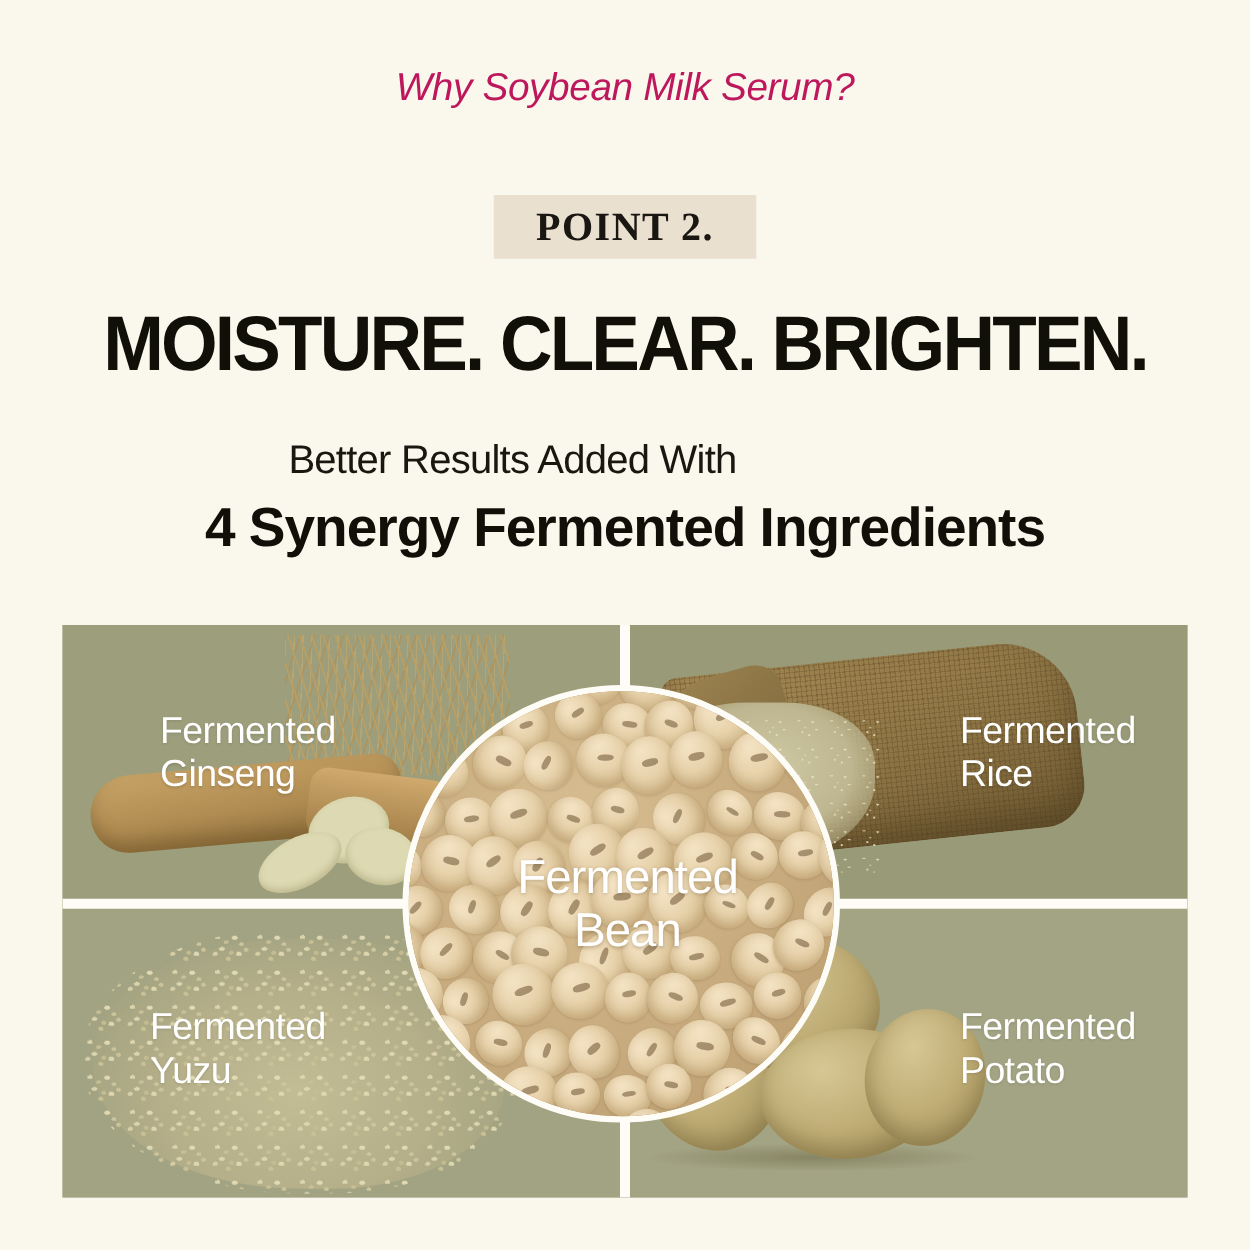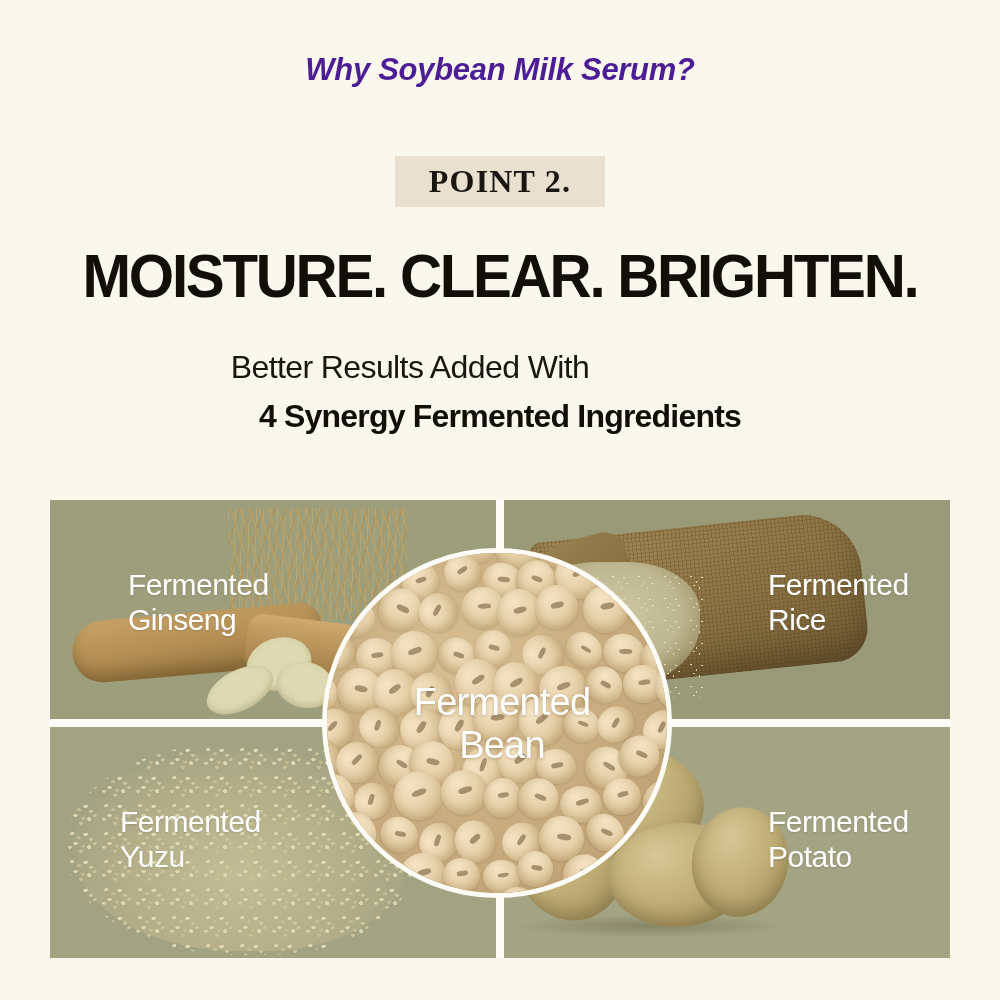--- a/index.html
+++ b/index.html
@@ -24,24 +24,24 @@
   }
 
   
   .eyebrow {
     position: absolute;
     top: 52px;
     left: 0;
     width: 1000px;
     text-align: center;
     font-size: 31px;
-    font-weight: bold;
+    font-weight: normal;
     font-style: italic;
     letter-spacing: -0.3px;
-    color: #4c1d95;
+    color: #be185d;
   }
 
   
   .point-badge-wrap {
     position: absolute;
     top: 156px;
     left: 0;
     width: 1000px;
     text-align: center;
   }
@@ -84,21 +84,21 @@
     font-weight: normal;
     letter-spacing: -0.6px;
     color: #19170f;
   }
   .sub2 {
     position: absolute;
     top: 398px;
     left: 0;
     width: 1000px;
     text-align: center;
-    font-size: 32px;
+    font-size: 44px;
     font-weight: bold;
     letter-spacing: -0.8px;
     color: #120f08;
   }
 
   
   .collage {
     position: absolute;
     left: 50px;
     top: 500px;

